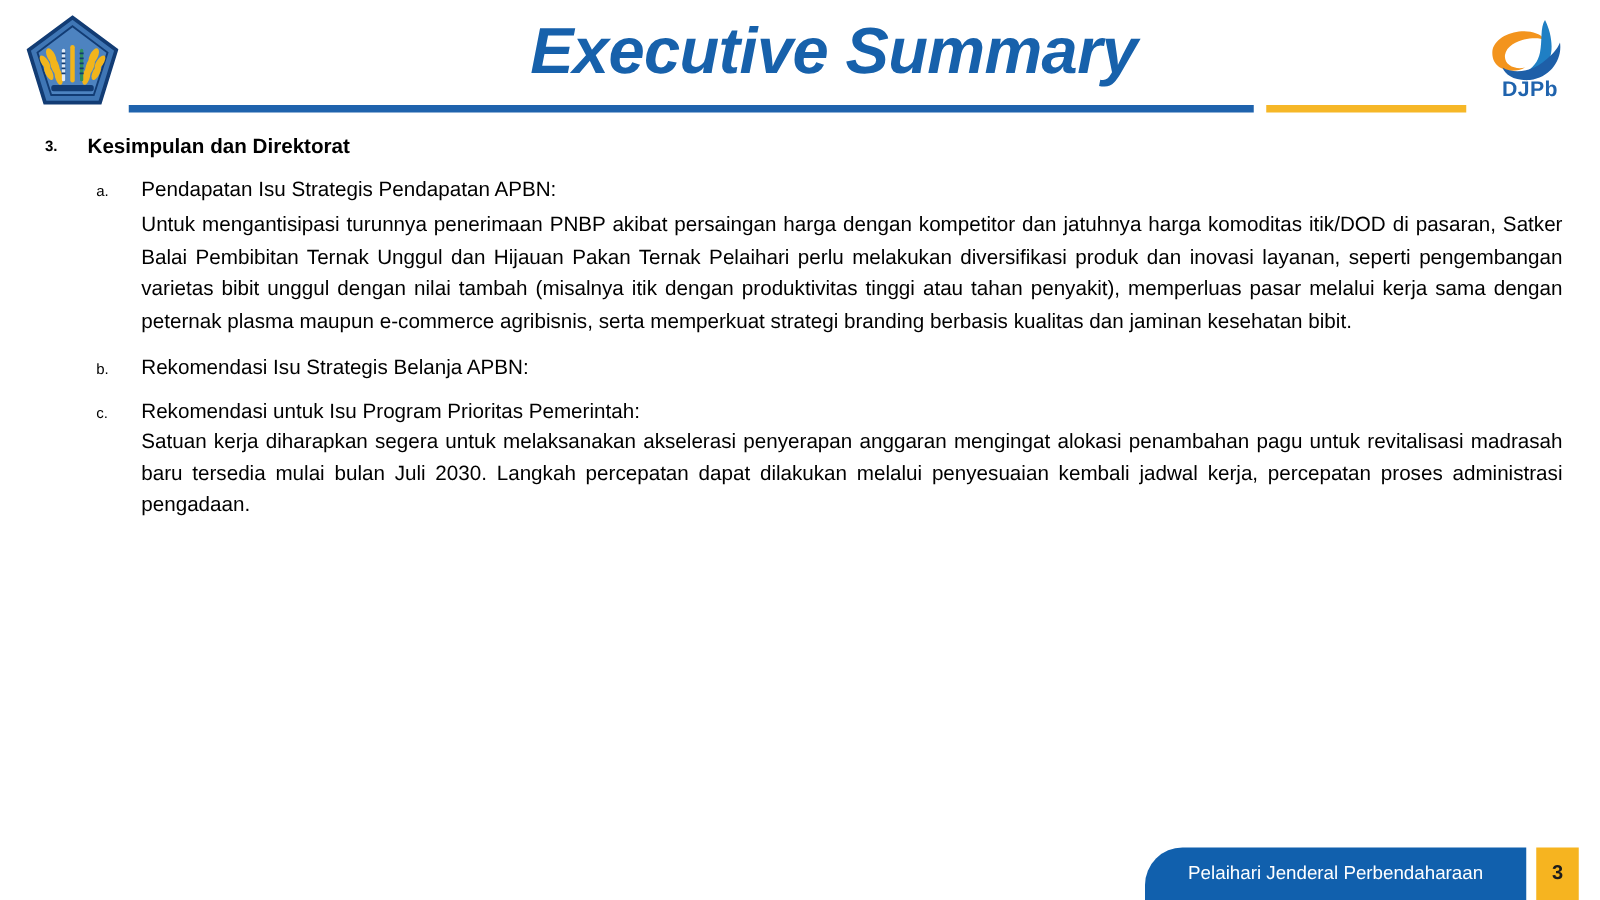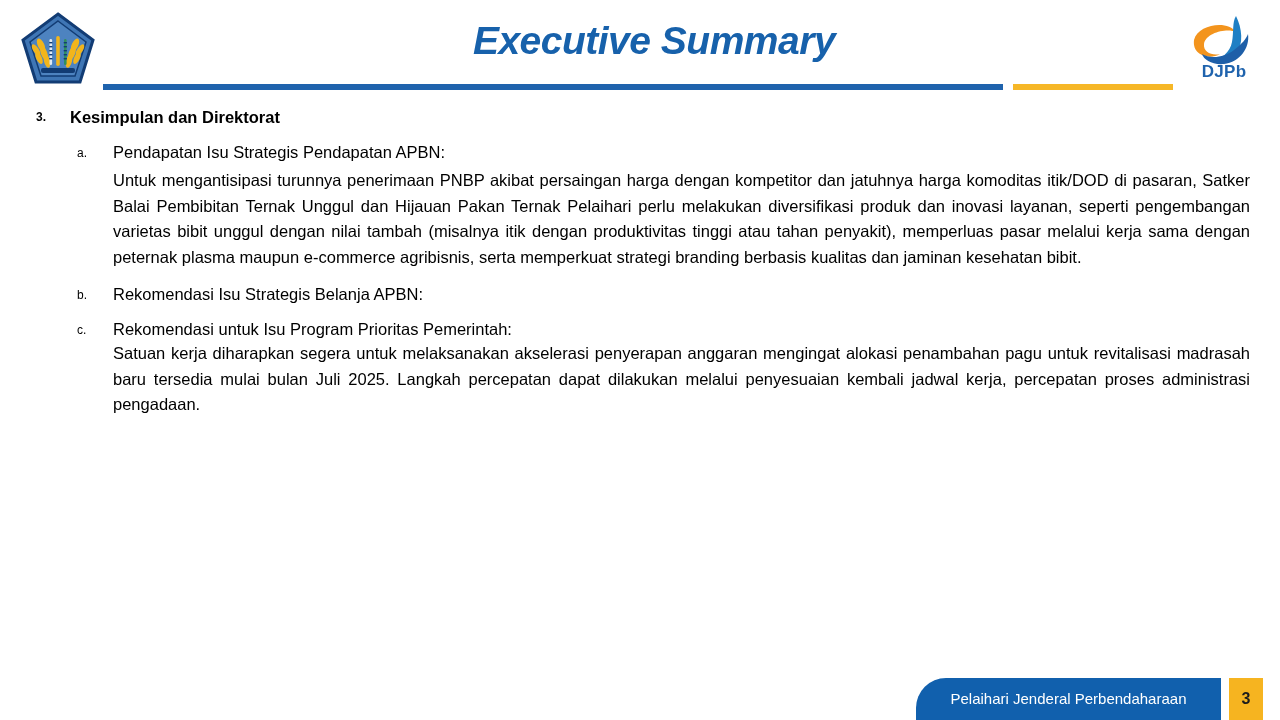--- a/index.html
+++ b/index.html
@@ -27,25 +27,25 @@
   .kemenkeu-logo {
     position: absolute;
     left: 21px;
     top: 12px;
     width: 74px;
     height: 76px;
   }
 
   .slide-title {
     position: absolute;
-    left: 204px;
+    left: 217px;
     top: 12px;
     width: 900px;
     text-align: center;
-    font-size: 39px;
+    font-size: 52px;
     font-weight: bold;
     font-style: italic;
     color: #1761ab;
     letter-spacing: -0.5px;
     line-height: 58px;
     white-space: nowrap;
   }
 
   .rule-blue {
     position: absolute;
@@ -253,21 +253,21 @@
 
   <div class="level2">
     <span class="marker">b.</span>
     <div class="subheading">Rekomendasi Isu Strategis Belanja APBN:</div>
   </div>
 
   <div class="level2">
     <span class="marker">c.</span>
     <div class="subheading">Rekomendasi untuk Isu Program Prioritas Pemerintah:</div>
   </div>
-  <div class="para tight">Satuan kerja diharapkan segera untuk melaksanakan akselerasi penyerapan anggaran mengingat alokasi penambahan pagu untuk revitalisasi madrasah baru tersedia mulai bulan Juli 2025. Langkah percepatan dapat dilakukan melalui penyesuaian kembali jadwal kerja, percepatan proses administrasi pengadaan.</div>
+  <div class="para tight">Satuan kerja diharapkan segera untuk melaksanakan akselerasi penyerapan anggaran mengingat alokasi penambahan pagu untuk revitalisasi madrasah baru tersedia mulai bulan Juli 2030. Langkah percepatan dapat dilakukan melalui penyesuaian kembali jadwal kerja, percepatan proses administrasi pengadaan.</div>
 
 </div>
 
 <div class="footer-banner">
   <div class="footer-banner-label">Pelaihari Jenderal Perbendaharaan</div>
 </div>
 <div class="page-number-box">
   <div class="page-number-label">3</div>
 </div>
 

